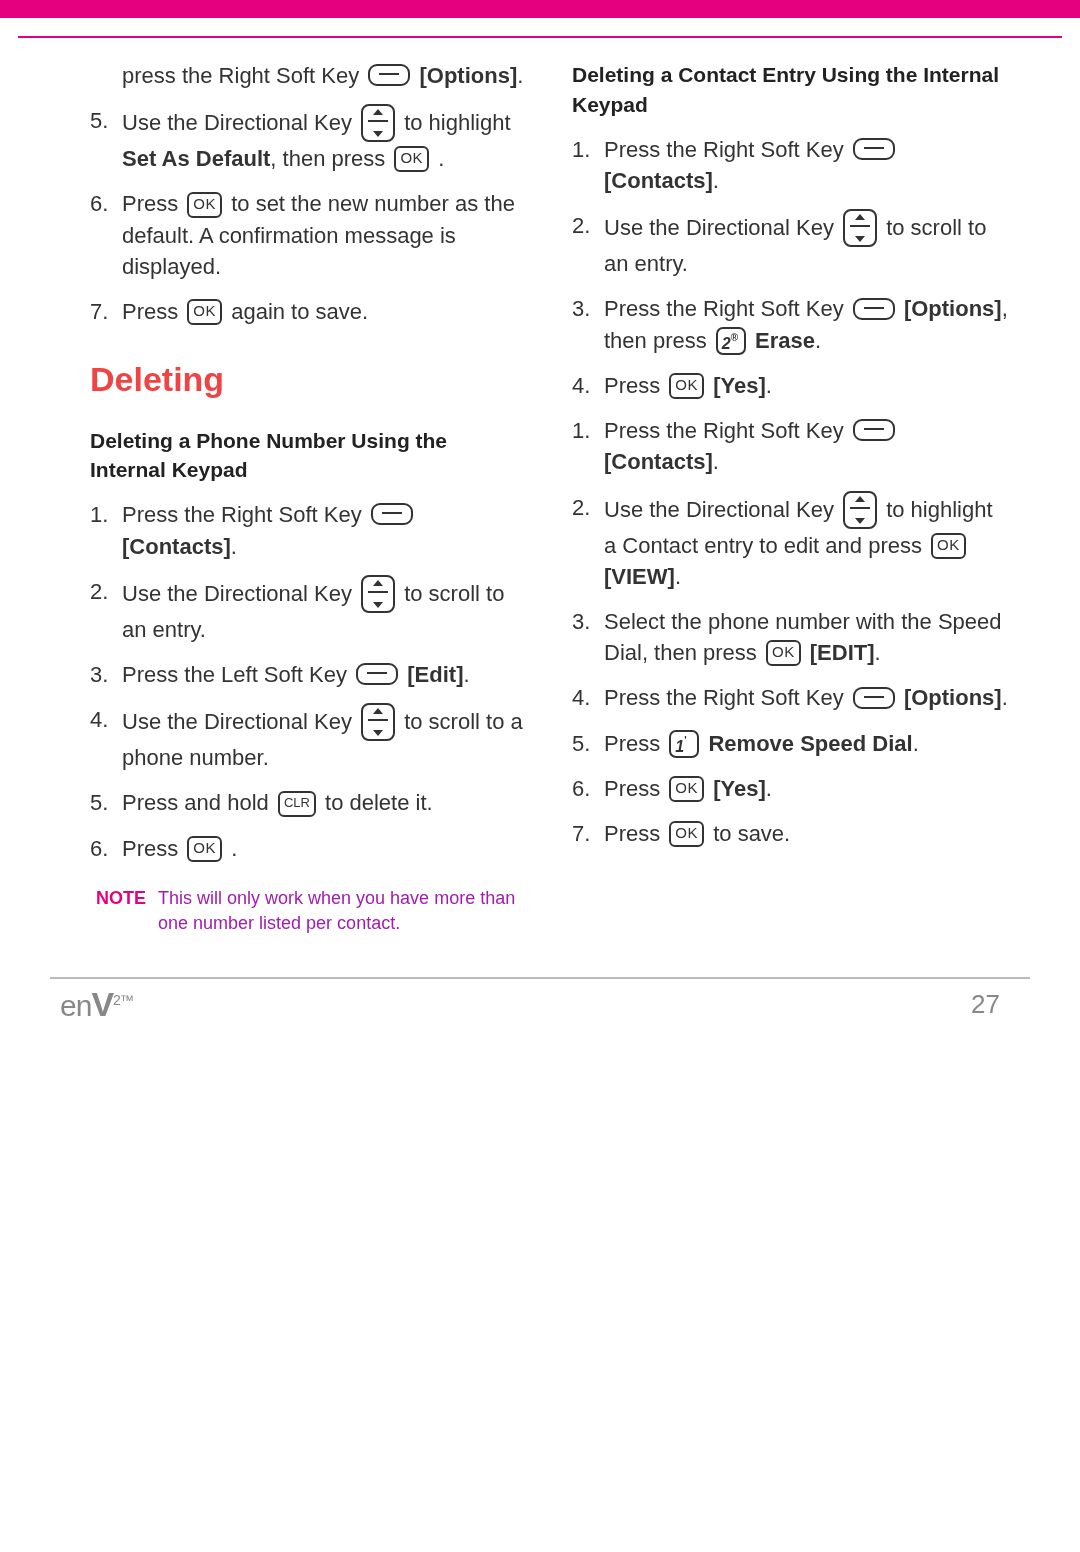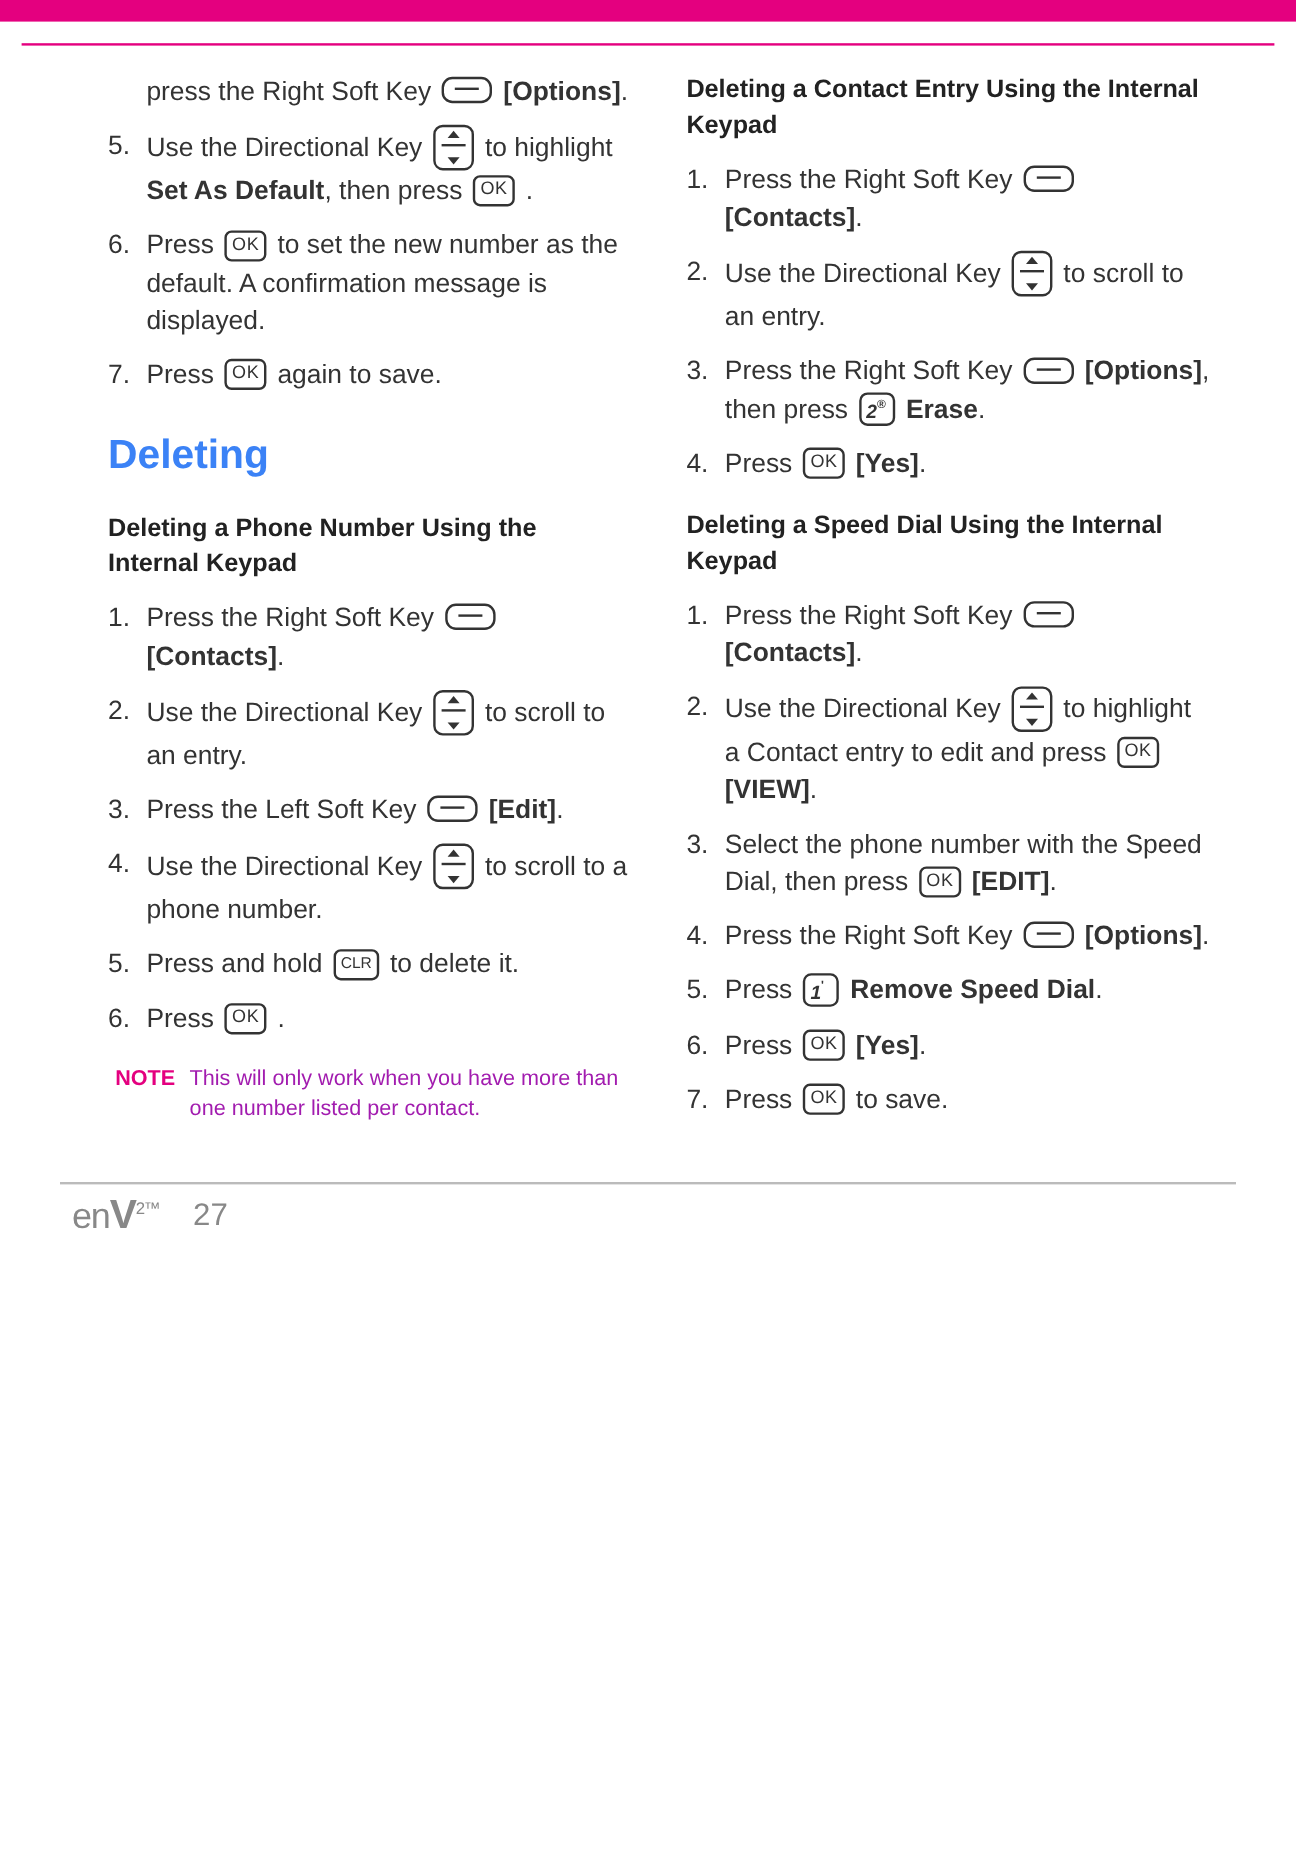--- a/index.html
+++ b/index.html
@@ -22,21 +22,21 @@
   .page {
     display: flex;
     padding: 22px 70px 40px 90px;
     gap: 44px;
   }
   .col {
     flex: 1;
     line-height: 1.42;
   }
   h1.section {
-    color: #3b82f6;
+    color: #ef4444;
     font-weight: bold;
     font-size: 34px;
     margin: 28px 0 10px 0;
   }
   h2.sub {
     font-weight: bold;
     font-size: 21px;
     margin: 22px 0 14px 0;
     color: #222;
   }
@@ -154,24 +154,24 @@
     min-width: 18px;
     margin: 0 3px;
     font-style: italic;
     position: relative;
     top: -1px;
   }
   .num-key sup { font-size: 10px; font-style: normal; position: relative; top:-2px;}
 
   .footer {
     display: flex;
-    justify-content: flex-start;
+    justify-content: space-between;
     align-items: center;
     gap: 28px;
-    padding: 6px 60px 30px 60px;
+    padding: 6px 80px 30px 60px;
     color: #888;
     font-size: 26px;
   }
   .footer .logo {
     font-family: Arial, sans-serif;
     font-size: 30px;
     color: #888;
     letter-spacing: -1px;
   }
   .footer .logo .e { font-weight: normal; }
@@ -281,21 +281,20 @@
         <span class="num-key"><span>2</span><sup>®</sup></span>
         <span class="b">Erase</span><span>.</span>
       </li>
       <li>
         <span>Press </span>
         <span class="key ok">OK</span>
         <span class="b">[Yes]</span><span>.</span>
       </li>
     </ol>
 
-    <h2 class="sub">Deleting a Speed Dial Using the Internal Keypad</h2>
 
     <ol>
       <li>
         <span>Press the Right Soft Key </span>
         <span class="soft-key"></span>
         <span class="b">[Contacts]</span><span>.</span>
       </li>
       <li>
         <span>Use the Directional Key </span>
         <span class="dir-key"><span class="mid"></span></span>

